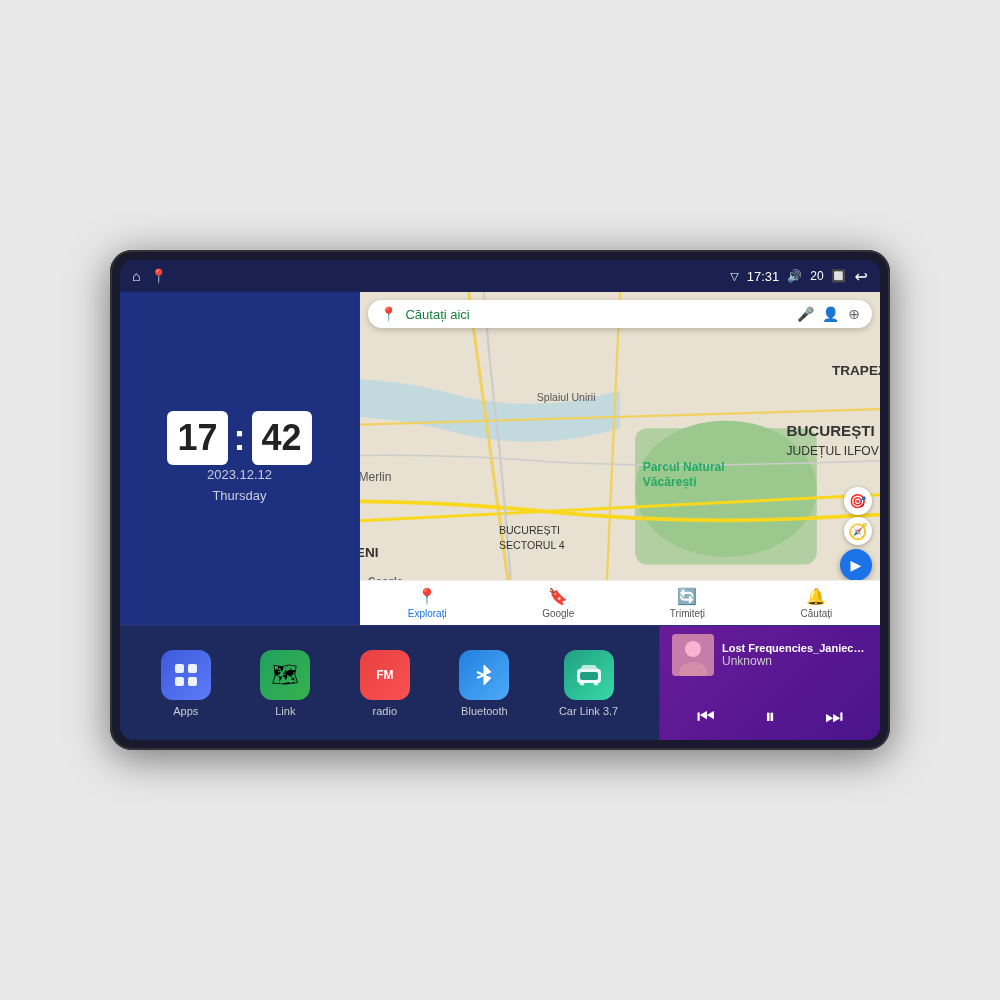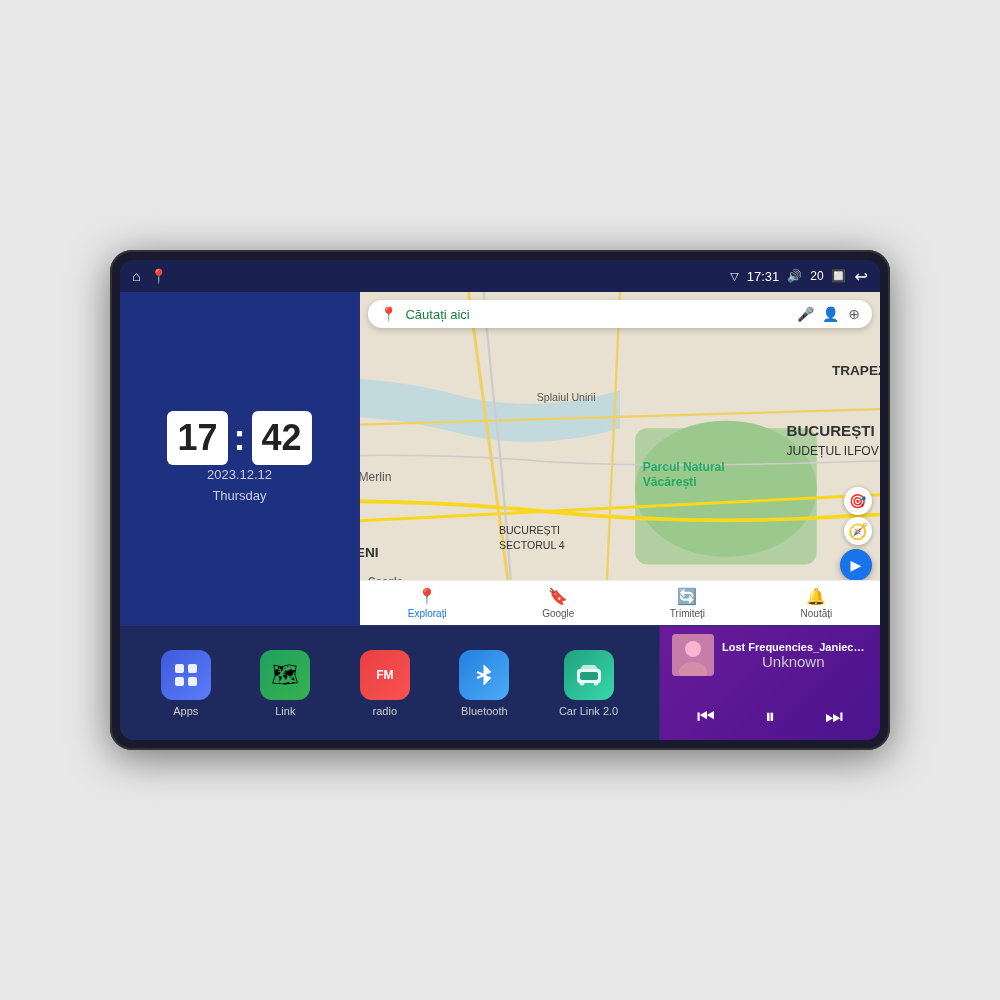--- a/index.html
+++ b/index.html
@@ -300,22 +300,21 @@
       color: #fff;
       font-size: 11px;
       font-weight: 600;
       white-space: nowrap;
       overflow: hidden;
       text-overflow: ellipsis;
     }
 
     .music-artist {
       color: #ccc;
-      font-size: 15px;
-      margin-left: 40px;
+      font-size: 12px;
     }
 
     .music-controls {
       display: flex;
       align-items: center;
       justify-content: space-around;
       margin-top: auto;
     }
 
     .music-ctrl-btn {
@@ -474,21 +473,21 @@
             <div class="map-nav-item">
               <span class="map-nav-icon">🔖</span>
               <span>Google</span>
             </div>
             <div class="map-nav-item">
               <span class="map-nav-icon">🔄</span>
               <span>Trimiteți</span>
             </div>
             <div class="map-nav-item">
               <span class="map-nav-icon">🔔</span>
-              <span>Noutăți</span>
+              <span>Căutați</span>
             </div>
           </div>
         </div>
 
       </div>
 
       <div class="bottom-row">
 
         <div class="app-launcher">
 
@@ -532,21 +531,21 @@
           <div class="app-item">
             <div class="app-icon-wrap app-icon-carlink">
               <svg width="28" height="24" viewBox="0 0 28 24" fill="none">
                 <rect x="2" y="6" width="24" height="14" rx="3" fill="white" opacity="0.9"></rect>
                 <rect x="5" y="9" width="18" height="8" rx="2" fill="#20a080"></rect>
                 <circle cx="7" cy="20" r="2.5" fill="white" opacity="0.8"></circle>
                 <circle cx="21" cy="20" r="2.5" fill="white" opacity="0.8"></circle>
                 <path d="M5 6 L8 2 L20 2 L23 6" fill="white" opacity="0.7"></path>
               </svg>
             </div>
-            <span class="app-label">Car Link 2.0</span>
+            <span class="app-label">Car Link 3.7</span>
           </div>
 
         </div>
 
         <div class="music-player">
           <div class="music-info">
             <div class="music-thumb">
 
               <svg width="42" height="42" viewBox="0 0 42 42">
                 <rect width="42" height="42" fill="#c77daa"></rect>

